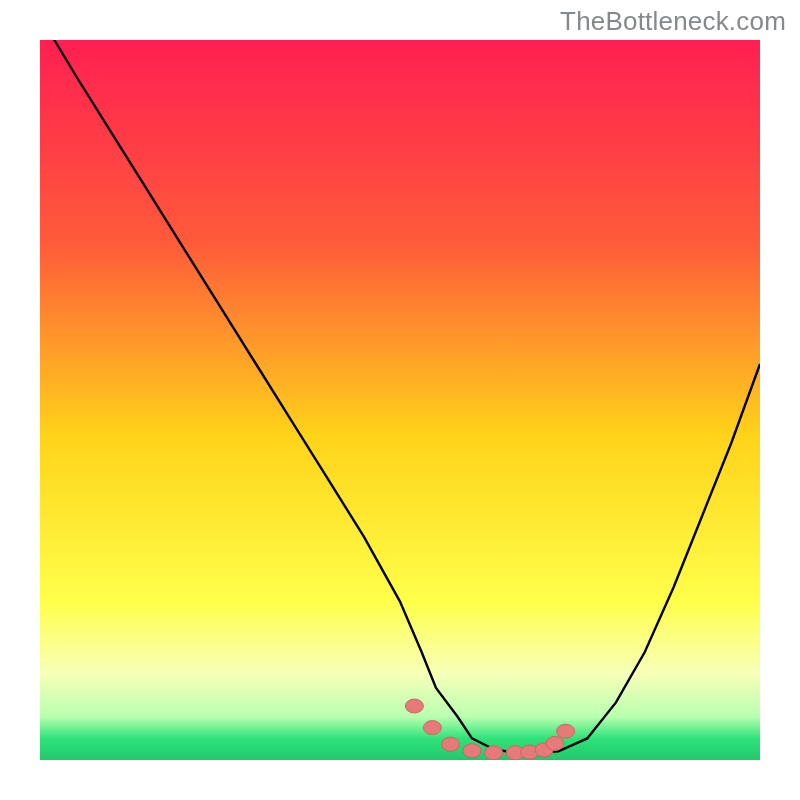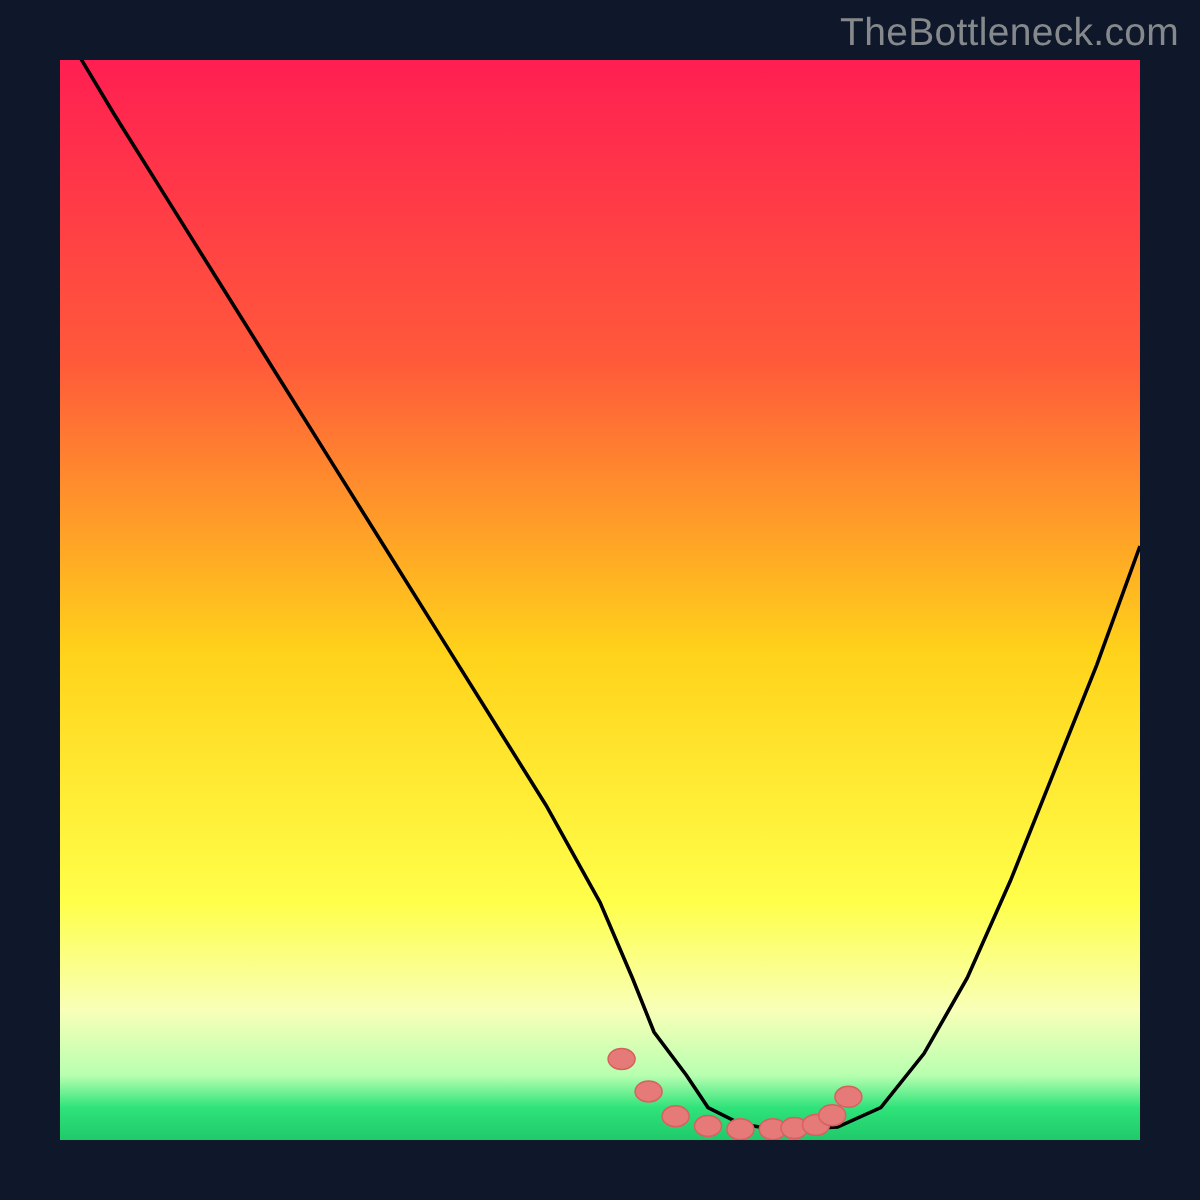--- a/index.html
+++ b/index.html
@@ -9,21 +9,21 @@
     height: 800px;
     background: #000;
     overflow: hidden;
   }
   .frame {
     position: absolute;
     top: 0;
     left: 0;
     width: 800px;
     height: 800px;
-    background: #0f172a;
+    background: #ffffff;
   }
   .plot {
     position: absolute;
     top: 40px;
     left: 40px;
     width: 720px;
     height: 720px;
   }
   .watermark {
     position: absolute;

